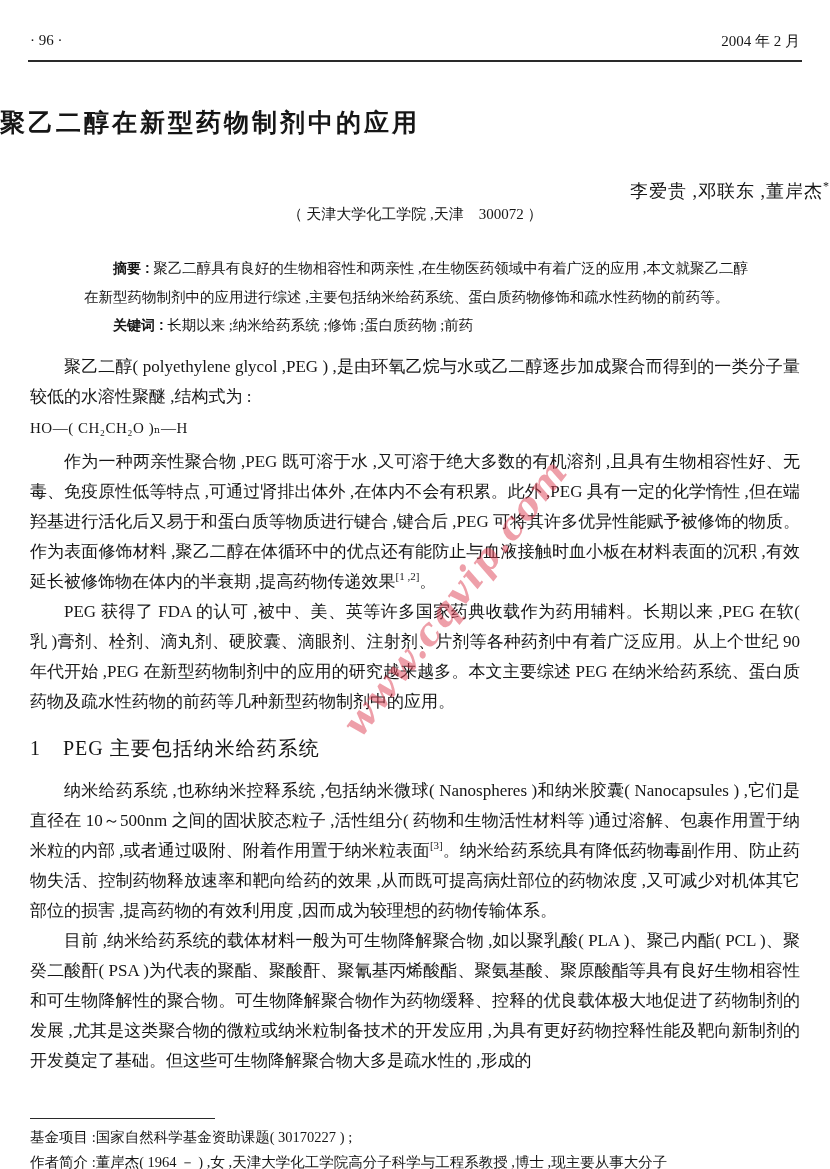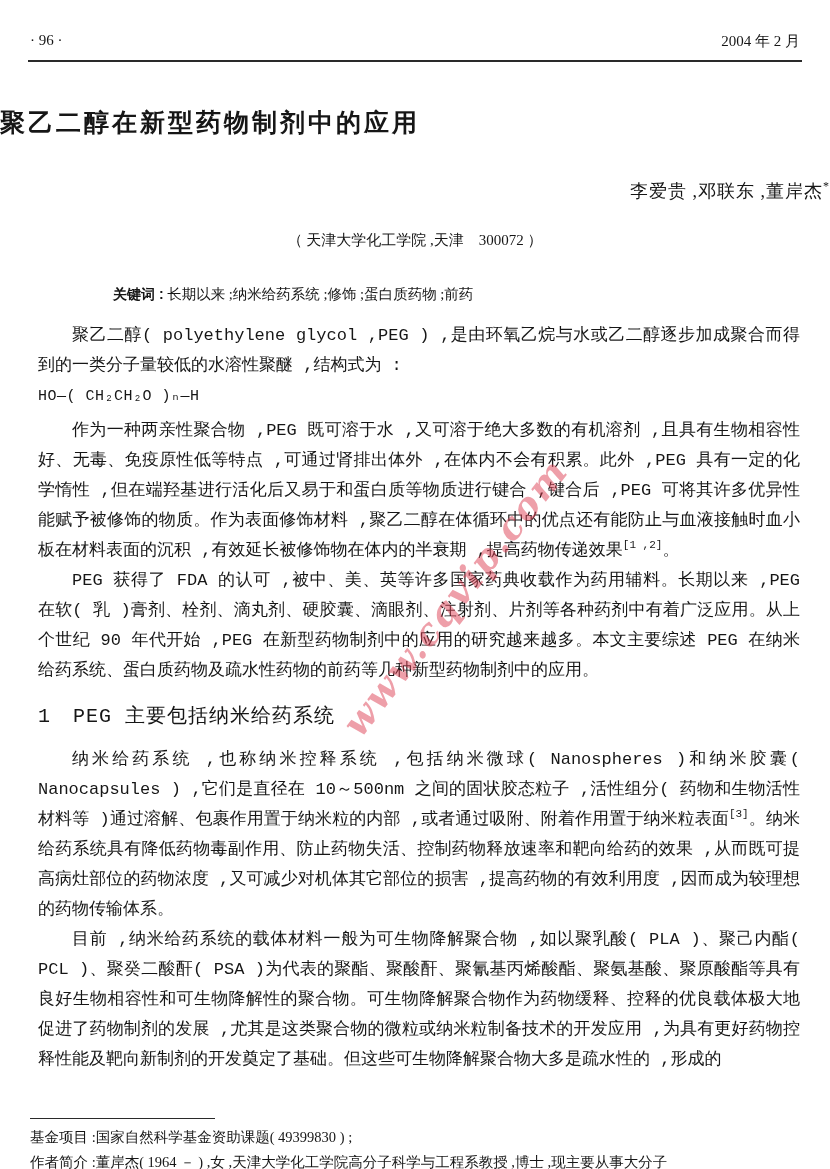--- a/index.html
+++ b/index.html
@@ -52,43 +52,42 @@
   .authors-line {
     text-align: right;
     font-size: 18px;
     margin-top: 40px;
     letter-spacing: 1px;
   }
   .author-marker { font-size: 12px; vertical-align: super; }
   .affiliation {
     text-align: center;
     font-size: 15px;
-    margin-top: 28px;
+    margin-top: 2px;
   }
 
   
   .abstract-block {
     margin: 30px 82px 0 84px;
     font-size: 14.5px;
     line-height: 28.5px;
     text-align: justify;
   }
   .abstract-para, .keywords-para { margin: 0; text-indent: 2em; }
   .meta-label {
     font-family: "Liberation Sans", "DejaVu Sans", sans-serif;
     font-weight: 700;
     font-size: 14px;
   }
 
   
   .main {
-    margin: 12px 30px 0 38px;
+    margin: 12px 30px 0 30px;
     font-size: 17px;
     line-height: 30px;
-    font-family: Liberation Mono, monospace;
   }
   .main p {
     margin: 0;
     text-indent: 2em;
     text-align: justify;
   }
   .formula-line {
     text-align: center;
     text-indent: 0 !important;
     margin: 1px 0 4px 0 !important;
@@ -156,20 +155,24 @@
 
   <div class="article-title">聚乙二醇在新型药物制剂中的应用</div>
 
   <div class="authors-line">
     <span>李爱贵 ,邓联东 ,董岸杰</span><span class="author-marker">*</span>
   </div>
 
   <div class="affiliation">（ 天津大学化工学院 ,天津　300072 ）</div>
 
   <div class="abstract-block">
+    <p class="abstract-para">
+      <span class="meta-label">摘要 :</span>
+      <span>聚乙二醇具有良好的生物相容性和两亲性 ,在生物医药领域中有着广泛的应用 ,本文就聚乙二醇在新型药物制剂中的应用进行综述 ,主要包括纳米给药系统、蛋白质药物修饰和疏水性药物的前药等。</span>
+    </p>
     <p class="keywords-para">
       <span class="meta-label">关键词 :</span>
       <span>长期以来 ;纳米给药系统 ;修饰 ;蛋白质药物 ;前药</span>
     </p>
   </div>
 
   <div class="main">
     <p>聚乙二醇( polyethylene glycol ,PEG ) ,是由环氧乙烷与水或乙二醇逐步加成聚合而得到的一类分子量较低的水溶性聚醚 ,结构式为 :</p>
     <p class="formula-line">HO—( CH₂CH₂O )ₙ—H</p>
     <p>
@@ -182,20 +185,20 @@
     </div>
 
     <p>
       <span>纳米给药系统 ,也称纳米控释系统 ,包括纳米微球( Nanospheres )和纳米胶囊( Nanocapsules ) ,它们是直径在 10～500nm 之间的固状胶态粒子 ,活性组分( 药物和生物活性材料等 )通过溶解、包裹作用置于纳米粒的内部 ,或者通过吸附、附着作用置于纳米粒表面</span><span class="ref-sup">[3]</span><span>。纳米给药系统具有降低药物毒副作用、防止药物失活、控制药物释放速率和靶向给药的效果 ,从而既可提高病灶部位的药物浓度 ,又可减少对机体其它部位的损害 ,提高药物的有效利用度 ,因而成为较理想的药物传输体系。</span>
     </p>
     <p>目前 ,纳米给药系统的载体材料一般为可生物降解聚合物 ,如以聚乳酸( PLA )、聚己内酯( PCL )、聚癸二酸酐( PSA )为代表的聚酯、聚酸酐、聚氰基丙烯酸酯、聚氨基酸、聚原酸酯等具有良好生物相容性和可生物降解性的聚合物。可生物降解聚合物作为药物缓释、控释的优良载体极大地促进了药物制剂的发展 ,尤其是这类聚合物的微粒或纳米粒制备技术的开发应用 ,为具有更好药物控释性能及靶向新制剂的开发奠定了基础。但这些可生物降解聚合物大多是疏水性的 ,形成的</p>
   </div>
 
   <div class="footer">
     <hr class="footer-rule">
-    <div class="footer-line">基金项目 :国家自然科学基金资助课题( 49399830 ) ;</div>
+    <div class="footer-line">基金项目 :国家自然科学基金资助课题( 30170227 ) ;</div>
     <div class="footer-line">作者简介 :董岸杰( 1964 － ) ,女 ,天津大学化工学院高分子科学与工程系教授 ,博士 ,现主要从事大分子</div>
 
   </div>
 
   <div class="watermark">www.cqvip.com</div>
 
 </div>
 
 </body></html>

